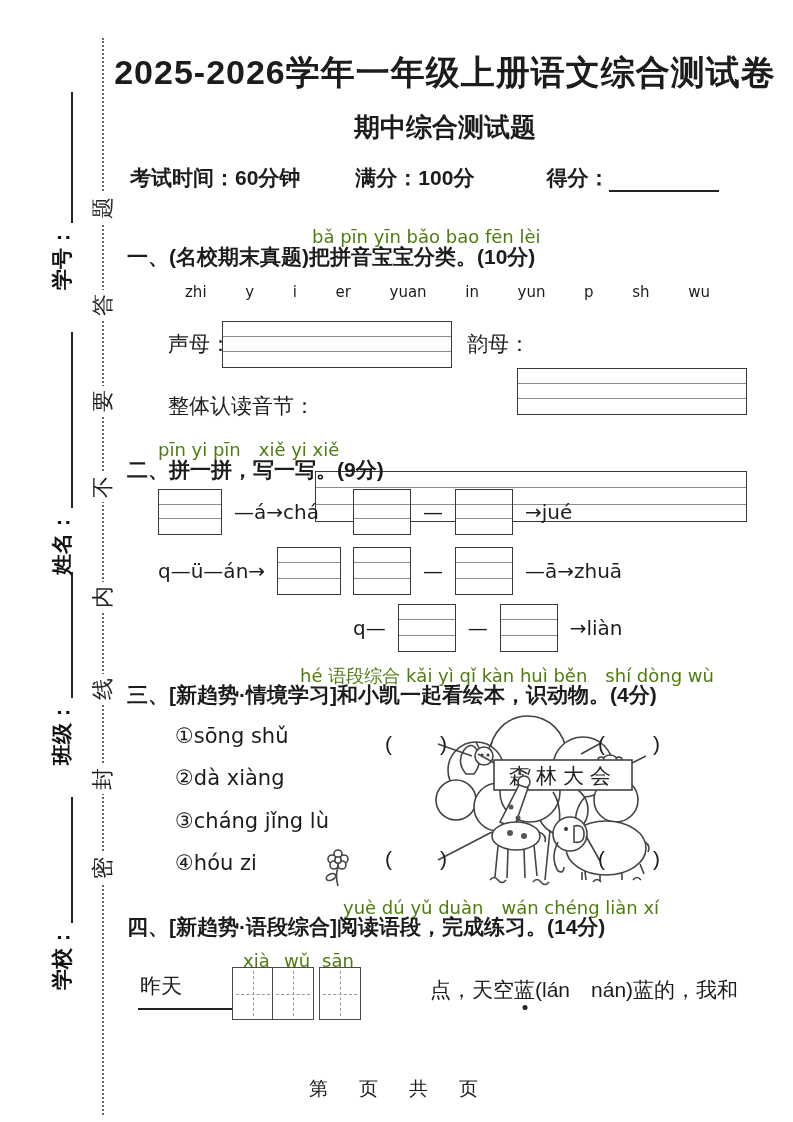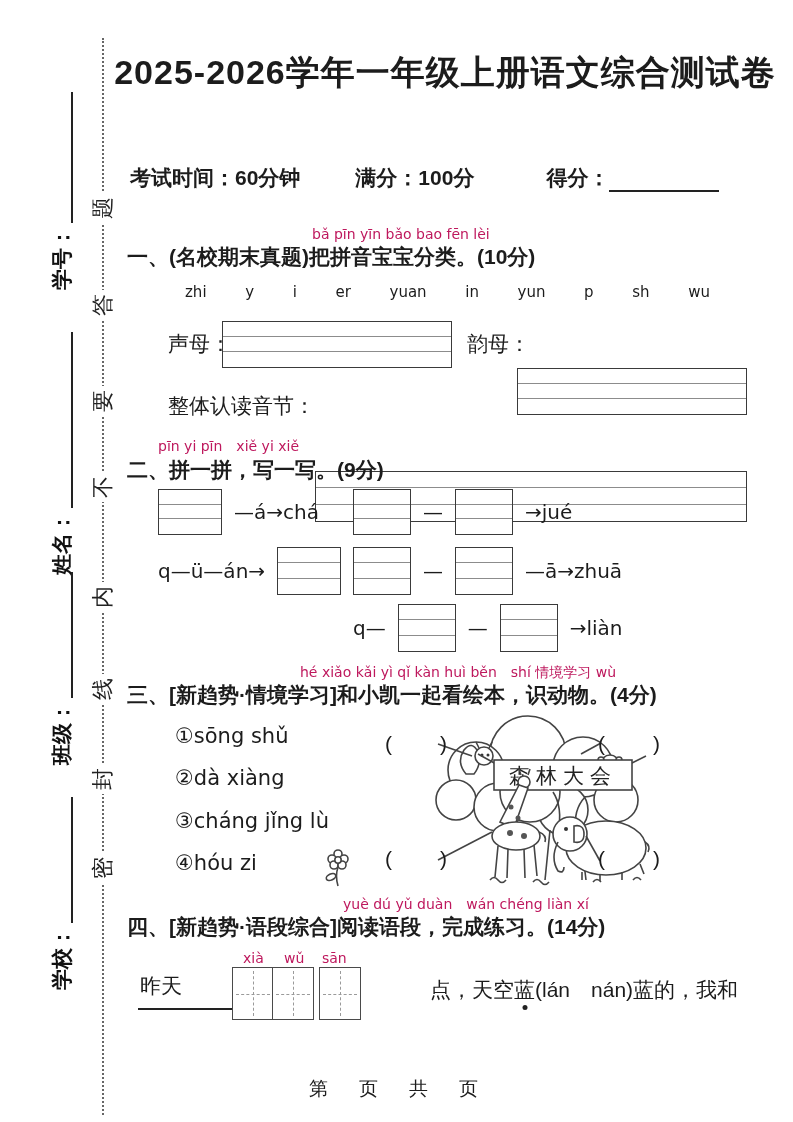--- a/index.html
+++ b/index.html
@@ -16,21 +16,21 @@
   .side-group .sblank{flex:1;border-bottom:2px solid #222;align-self:stretch;margin:0 0 3px 4px;}
 
   
   .title{left:110px;top:50px;width:670px;text-align:center;font-size:34px;font-weight:800;letter-spacing:1px;}
   .subtitle{left:110px;top:110px;width:670px;text-align:center;font-size:26px;font-weight:700;}
   .info-row{left:130px;top:164px;width:640px;font-size:21px;font-weight:700;display:flex;align-items:flex-end;}
   .info-row .gap1{width:55px;} .info-row .gap2{width:72px;}
   .score-blank{display:inline-block;width:110px;border-bottom:2px solid #222;height:22px;}
 
   
-  .pinyin-note{font-size:14px;color:#be185d;font-family:"DejaVu Sans",sans-serif;white-space:nowrap;}
+  .pinyin-note{font-size:18px;color:#4d7c0f;font-family:"DejaVu Sans",sans-serif;white-space:nowrap;}
   .sec-heading{font-size:21px;font-weight:700;white-space:nowrap;}
   .cjk-text{font-size:21px;}
 
   .fourline{position:relative;border:1.5px solid #3a3a3a;background:#fff;}
   .fourline::before{content:"";position:absolute;left:0;right:0;top:calc(33.3% - 1px);border-top:1.3px solid #8c8c8c;}
   .fourline::after{content:"";position:absolute;left:0;right:0;top:calc(66.6% - 1px);border-top:1.3px solid #8c8c8c;}
 
   .syl-row{left:185px;top:283px;width:525px;display:flex;justify-content:space-between;font-size:15px;
            font-family:"DejaVu Sans",sans-serif;}
 
@@ -83,20 +83,21 @@
   <div class="side-group" style="left:50px;top:765px;width:193px">
     <span>班级：</span>
     <span class="sblank"></span>
   </div>
   <div class="side-group" style="left:50px;top:990px;width:193px">
     <span>学校：</span>
     <span class="sblank"></span>
   </div>
 
   <div class="abs title">2025-2026学年一年级上册语文综合测试卷</div>
+  <div class="abs subtitle">期中综合测试题</div>
   <div class="abs info-row">
     <span>考试时间：60分钟</span>
     <span class="gap1"></span>
     <span>满分：100分</span>
     <span class="gap2"></span>
     <span>得分：</span>
     <span class="score-blank"></span>
   </div>
 
   <div class="abs pinyin-note" style="left:312px;top:226px">bǎ pīn yīn bǎo bao fēn lèi</div>
@@ -148,21 +149,21 @@
   </div>
 
   <div class="abs mix-row" style="left:353px;top:604px">
     <span>q—</span>
     <div class="fourline" style="width:56px;height:46px"></div>
     <span>—</span>
     <div class="fourline" style="width:56px;height:46px"></div>
     <span>→liàn</span>
   </div>
 
-  <div class="abs pinyin-note" style="left:300px;top:664px">hé xiǎo kǎi yì qǐ kàn huì běn　shí 情境学习 wù</div>
+  <div class="abs pinyin-note" style="left:300px;top:664px">hé 语段综合 kǎi yì qǐ kàn huì běn　shí dòng wù</div>
   <div class="abs sec-heading" style="left:127px;top:681px">三、[新趋势·情境学习]和小凯一起看绘本，识动物。(4分)</div>
 
   <div class="animal-item" style="top:724px">①sōng shǔ</div>
   <div class="animal-item" style="top:766px">②dà xiàng</div>
   <div class="animal-item" style="top:809px">③cháng jǐng lù</div>
   <div class="animal-item" style="top:851px">④hóu zi</div>
 
   <svg class="abs" style="left:323px;top:848px" width="30" height="40" viewBox="0 0 30 40">
     <path class="ln" d="M15,38 Q12,28 15,19"></path>
     <ellipse class="fw" cx="8" cy="29" rx="5" ry="3" transform="rotate(-25 8 29)"></ellipse>

